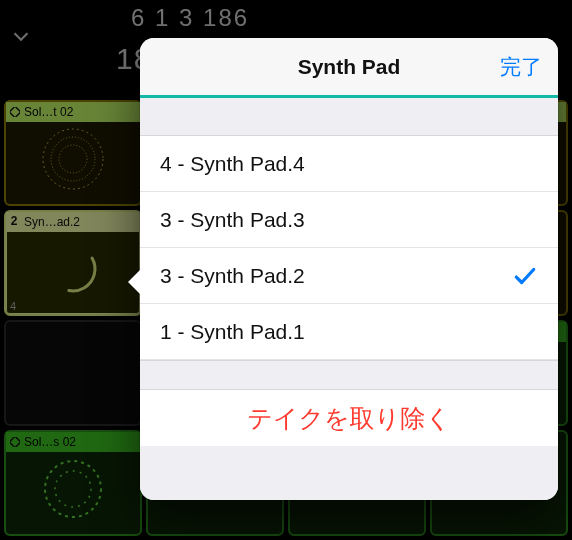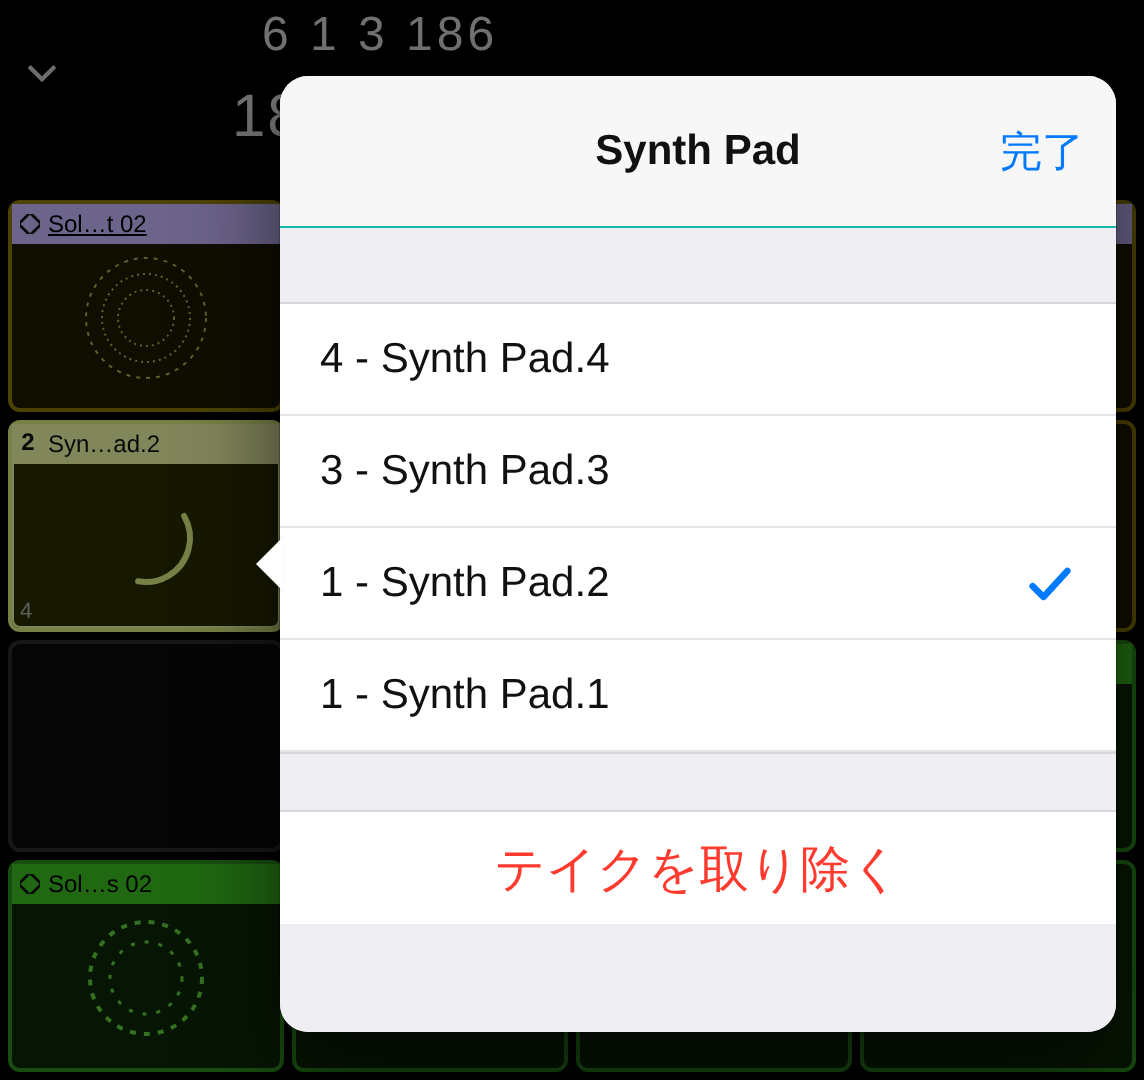--- a/index.html
+++ b/index.html
@@ -50,21 +50,21 @@
   .pad.lime   { border-color: #74a80f; background: #1a2a04; }
   .pad.ylw    { border-color: #8a7a00; background: #1e1a00; }
   .pad.empty  { border-color: #2a2a2a; background: #0a0a0a; }
   .pad .header {
     position: absolute; left: 0; top: 0; right: 0; height: 20px;
     display: flex; align-items: center; gap: 4px; padding: 0 4px;
     font-size: 12px; color: #000; background: rgba(255,255,200,.15);
   }
   .pad.green .header  { background: #3bbf21; }
   .pad.lime  .header  { background: #c9e86b; color:#111; }
-  .pad.ylw   .header  { background: #c4b5fd; text-decoration: underline; }
+  .pad.ylw   .header  { background: #bef264; }
   .pad .loop-diamond { width: 10px; height: 10px; }
   .pad .title {
     white-space: nowrap; overflow: hidden; text-overflow: ellipsis;
     flex: 1 1 auto; font-weight: 500;
   }
   .pad .badge-count {
     position: absolute; left: 0; top: 0; width: 16px; height: 18px; line-height: 18px;
     text-align: center; font-size: 12px; font-weight: 600;
   }
   .pad .corner-count {
@@ -93,23 +93,23 @@
   .popover .arrow {
     position: absolute; left: -12px; top: 230px;
     width: 0; height: 0;
     border-top: 14px solid transparent;
     border-bottom: 14px solid transparent;
     border-right: 14px solid #fff;
     filter: drop-shadow(-1px 0 1px rgba(0,0,0,.1));
   }
   .popover-header {
     position: relative;
-    height: 76px;
+    height: 60px;
     display: flex; align-items: center; justify-content: center;
-    border-bottom: 1px solid #14b8a6;
+    border-bottom: 3px solid #14b8a6;
     border-top-left-radius: 14px; border-top-right-radius: 14px;
     background: #f7f7f7;
   }
   .popover-title {
     font-size: 21px; font-weight: 600; color: #111;
   }
   .popover-done {
     position: absolute; right: 16px; top: 0; bottom: 0;
     display: flex; align-items: center;
     font-size: 21px; color: #007aff;
@@ -238,21 +238,21 @@
   <div class="take-list">
     <div class="take-row">
       <span class="label">4 - Synth Pad.4</span>
 
     </div>
     <div class="take-row">
       <span class="label">3 - Synth Pad.3</span>
 
     </div>
     <div class="take-row selected">
-      <span class="label">1 - Synth Pad.2</span>
+      <span class="label">3 - Synth Pad.2</span>
       <svg class="check" viewBox="0 0 24 24">
           <polyline points="4 13 9 18 20 6" fill="none" stroke="currentColor" stroke-width="3" stroke-linecap="round" stroke-linejoin="round"></polyline>
         </svg>
     </div>
     <div class="take-row">
       <span class="label">1 - Synth Pad.1</span>
 
     </div>
   </div>
 

